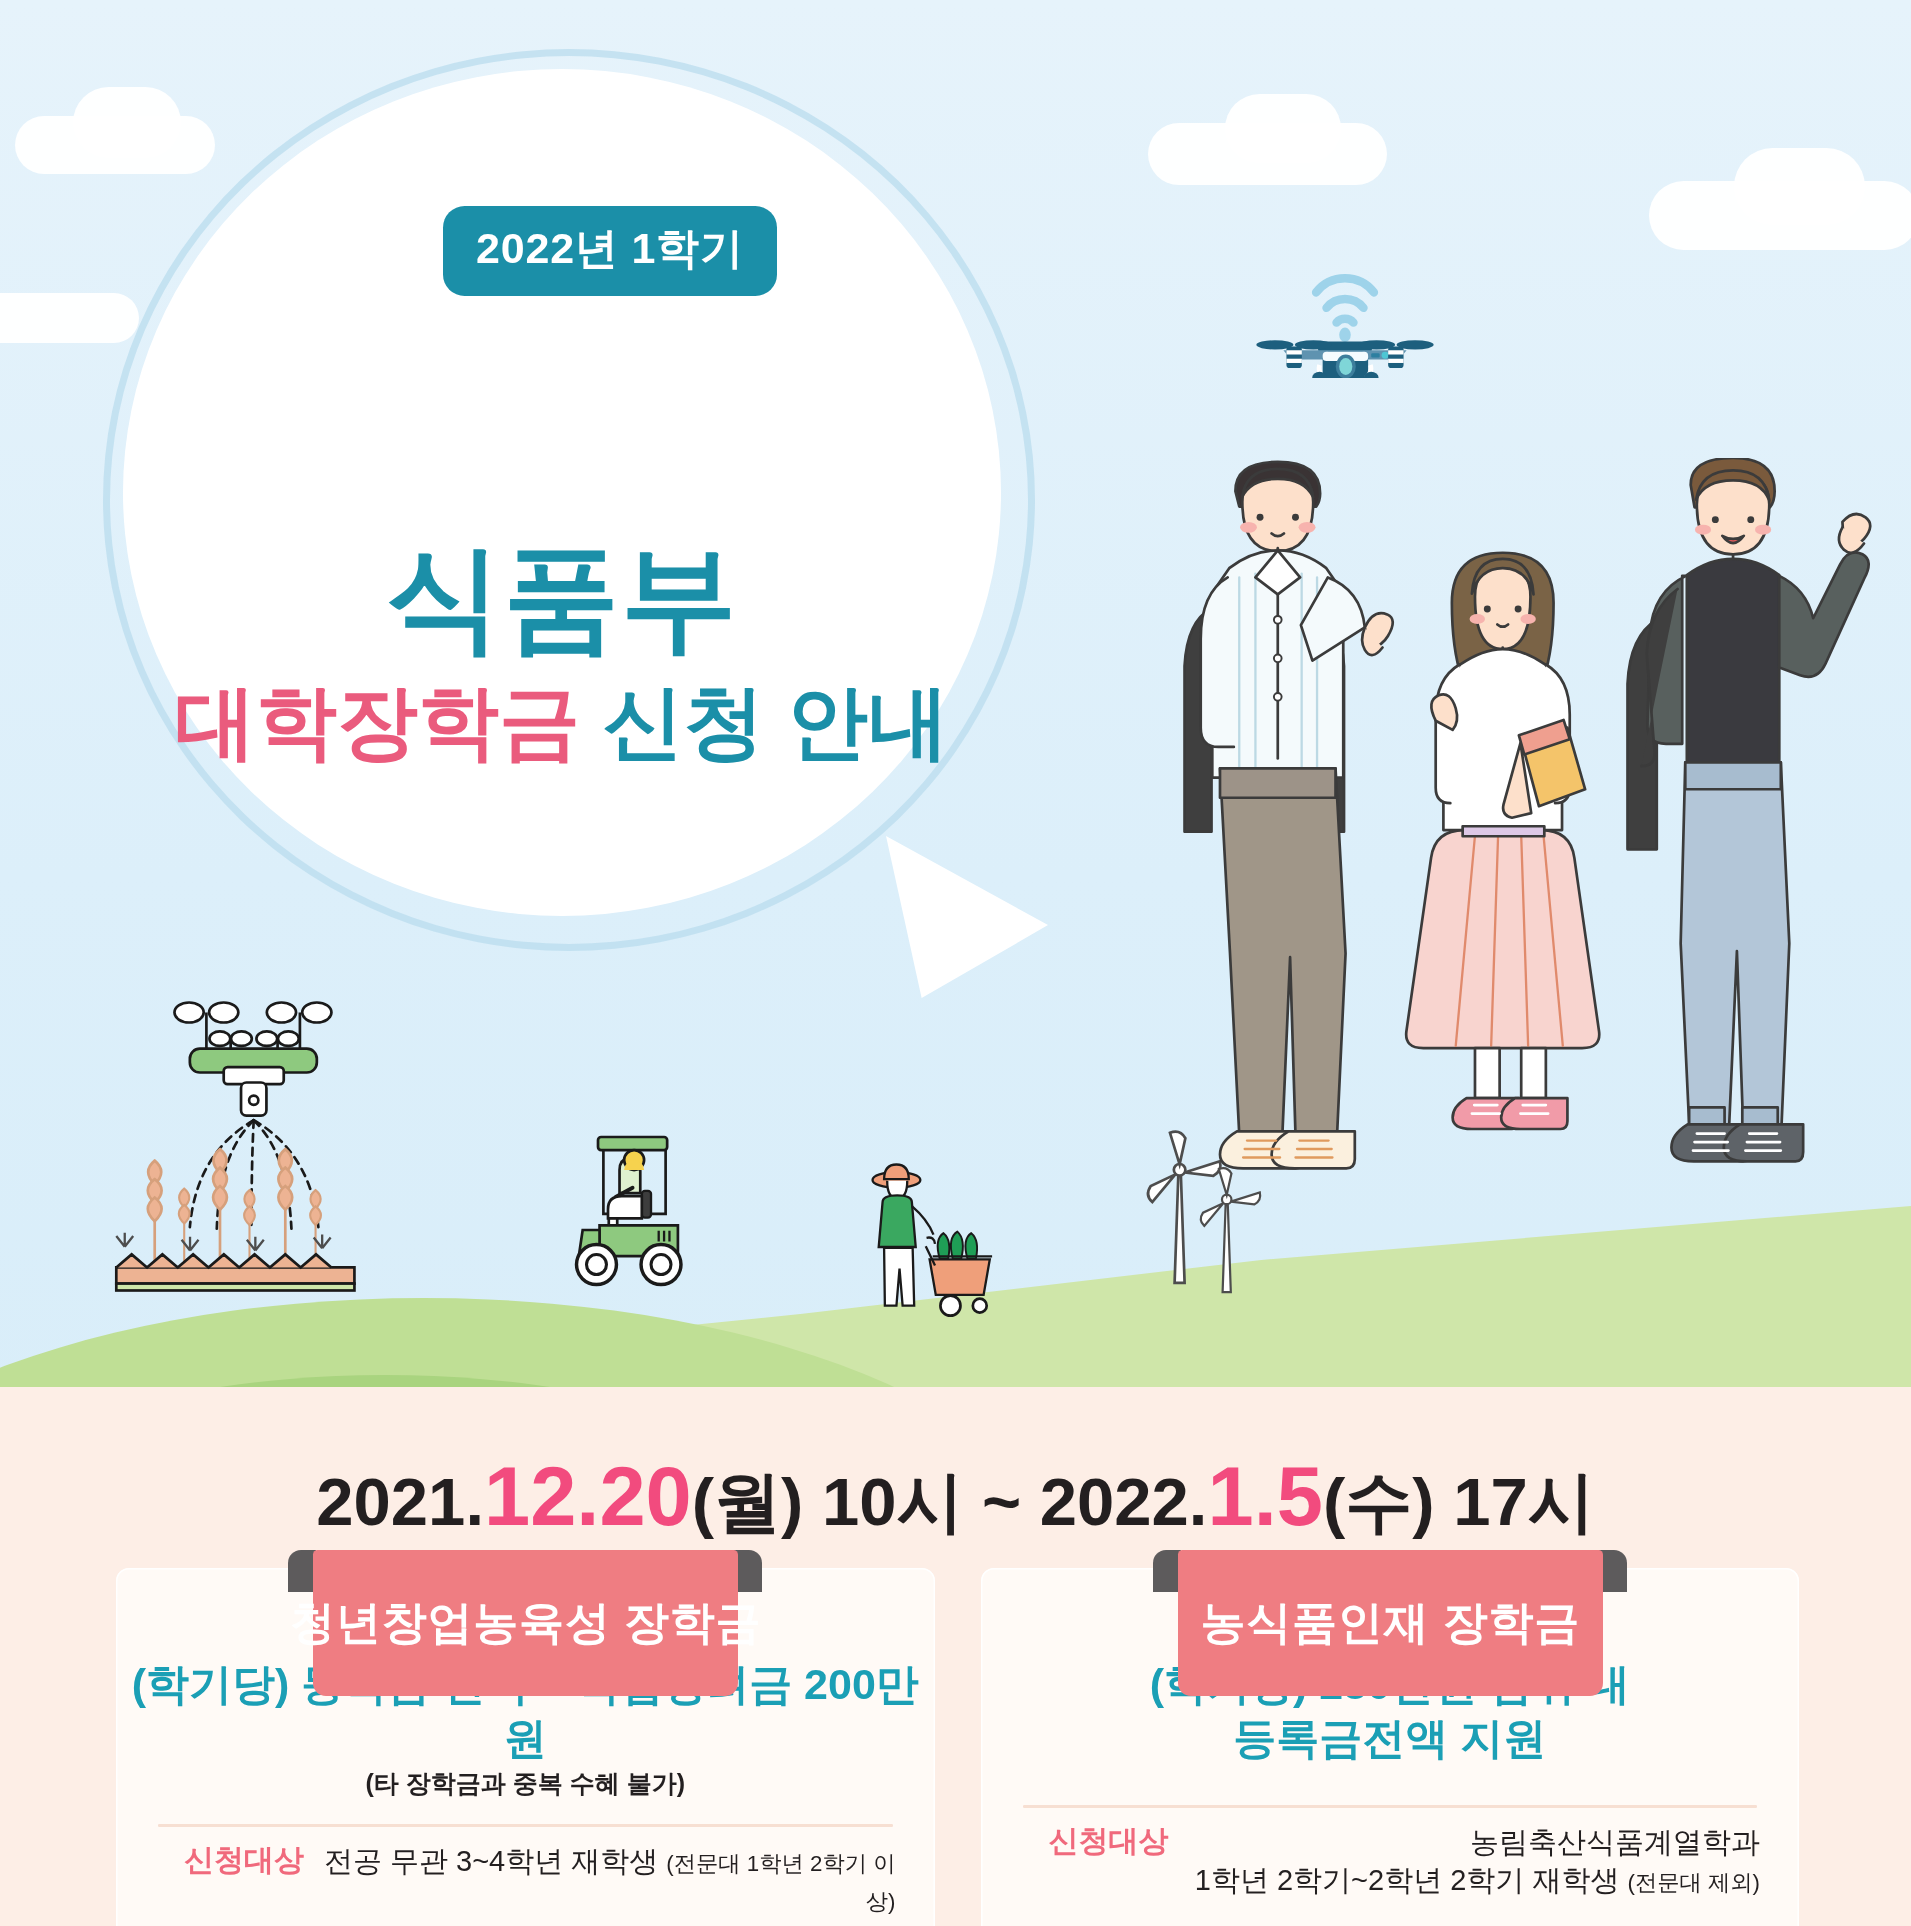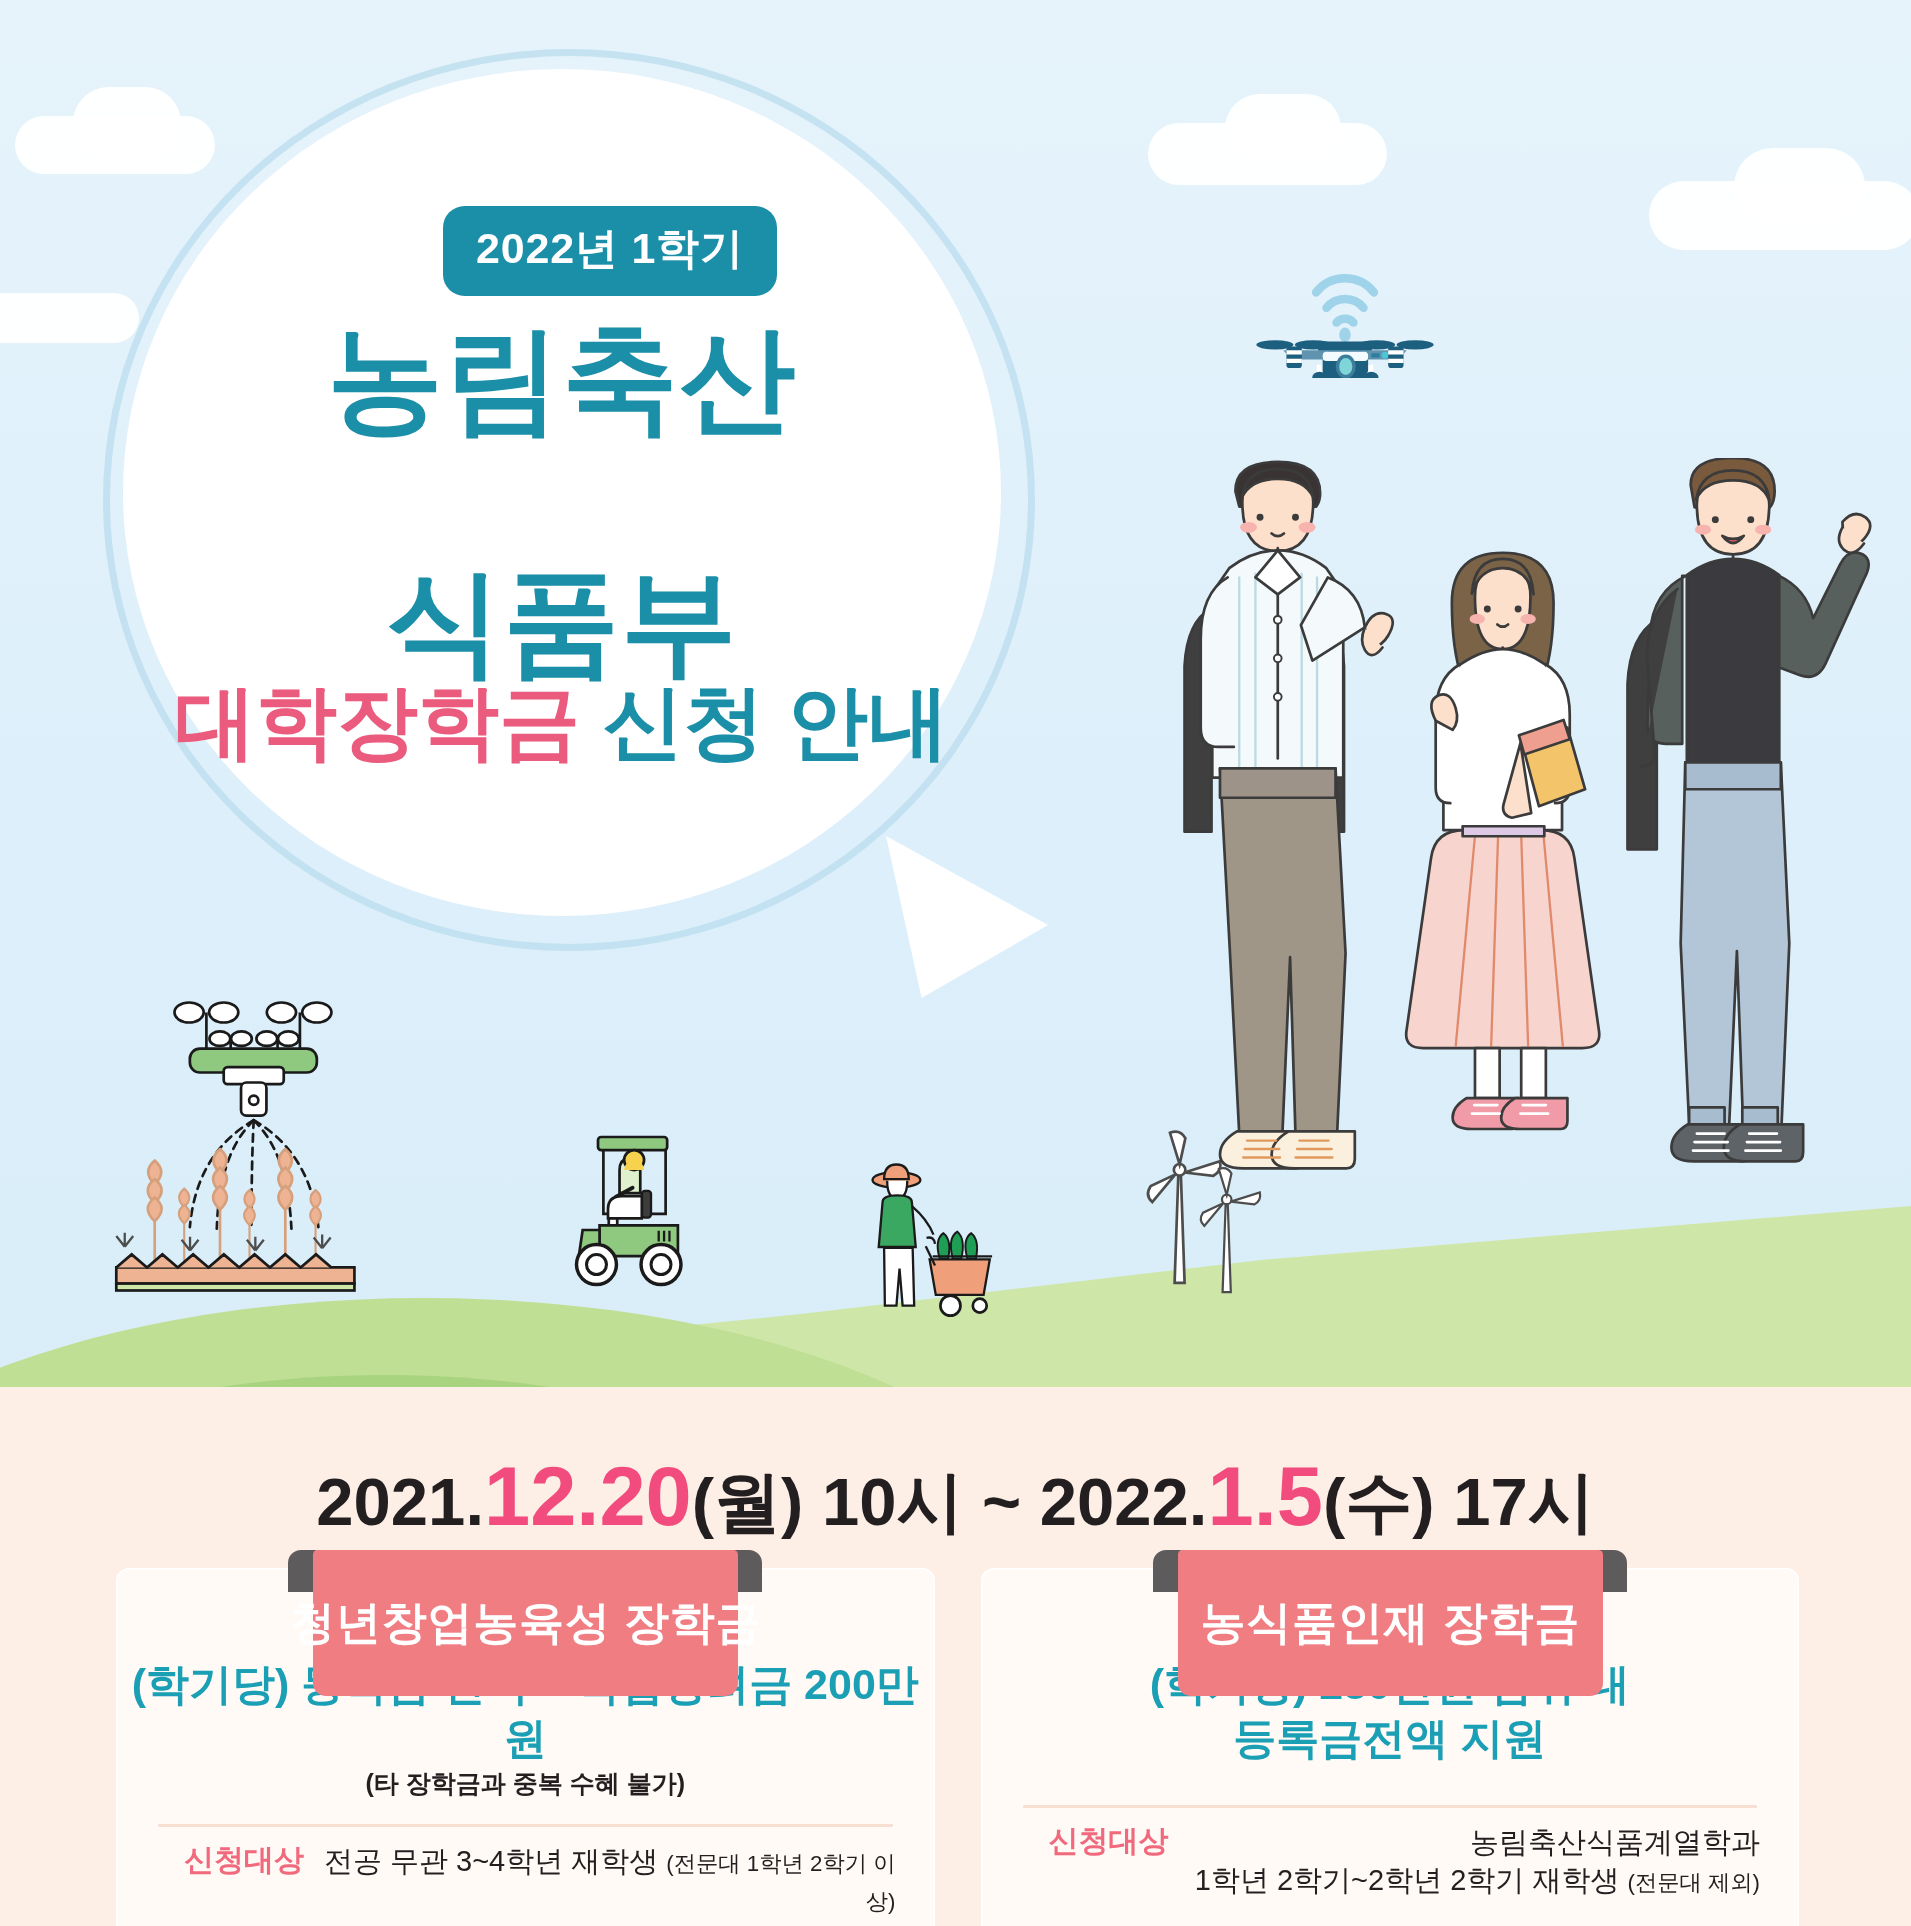--- a/index.html
+++ b/index.html
@@ -55,21 +55,21 @@
     background:#1b8fa8;color:#fff;border-radius:21.6px;
     padding:14px 33px 17.7px;font-size:43px;font-weight:700;letter-spacing:0.8px;
     white-space:nowrap;
   }
   .title1,.title2{
     position:absolute;width:878px;left:123px;text-align:center;
     color:#1b8fa8;font-weight:800;font-size:116px;line-height:1.02;
     letter-spacing:1.5px;
   }
   .title1{top:320px;}
-  .title2{top:539px;margin-top:24px;}
+  .title2{top:539px;}
   .title3{
     position:absolute;left:69px;top:678px;width:986px;text-align:center;
     font-weight:800;font-size:81px;line-height:1.1;white-space:nowrap;
   }
   .t-pink{color:#ea5b7d;}
   .t-teal{color:#1b8fa8;}
 
   
   .drone{position:absolute;left:1237px;top:247px;width:216px;height:131px;}
 
@@ -164,21 +164,20 @@
     <div class="hill hill-a"></div>
     <div class="hill hill-b" style="left:-231px;"></div>
     <div class="hill hill-c"></div>
 
     <div class="bubble-ring"></div>
     <div class="bubble-tail-ring"></div>
     <div class="bubble"></div>
     <div class="bubble-tail"></div>
 
     <div class="badge">2022년 1학기</div>
-    <div class="title1">농림축산</div>
     <div class="title2">식품부</div>
     <div class="title3">
       <span class="t-pink">대학장학금</span>
       <span class="t-teal">신청 안내</span>
     </div>
 
     <svg class="drone" viewBox="0 0 560 340">
       <g fill="none" stroke="#9ed3ea" stroke-width="22" stroke-linecap="round">
         <path d="M205 118 a95 95 0 0 1 150 0"></path>
         <path d="M232 158 a62 62 0 0 1 96 0"></path>

